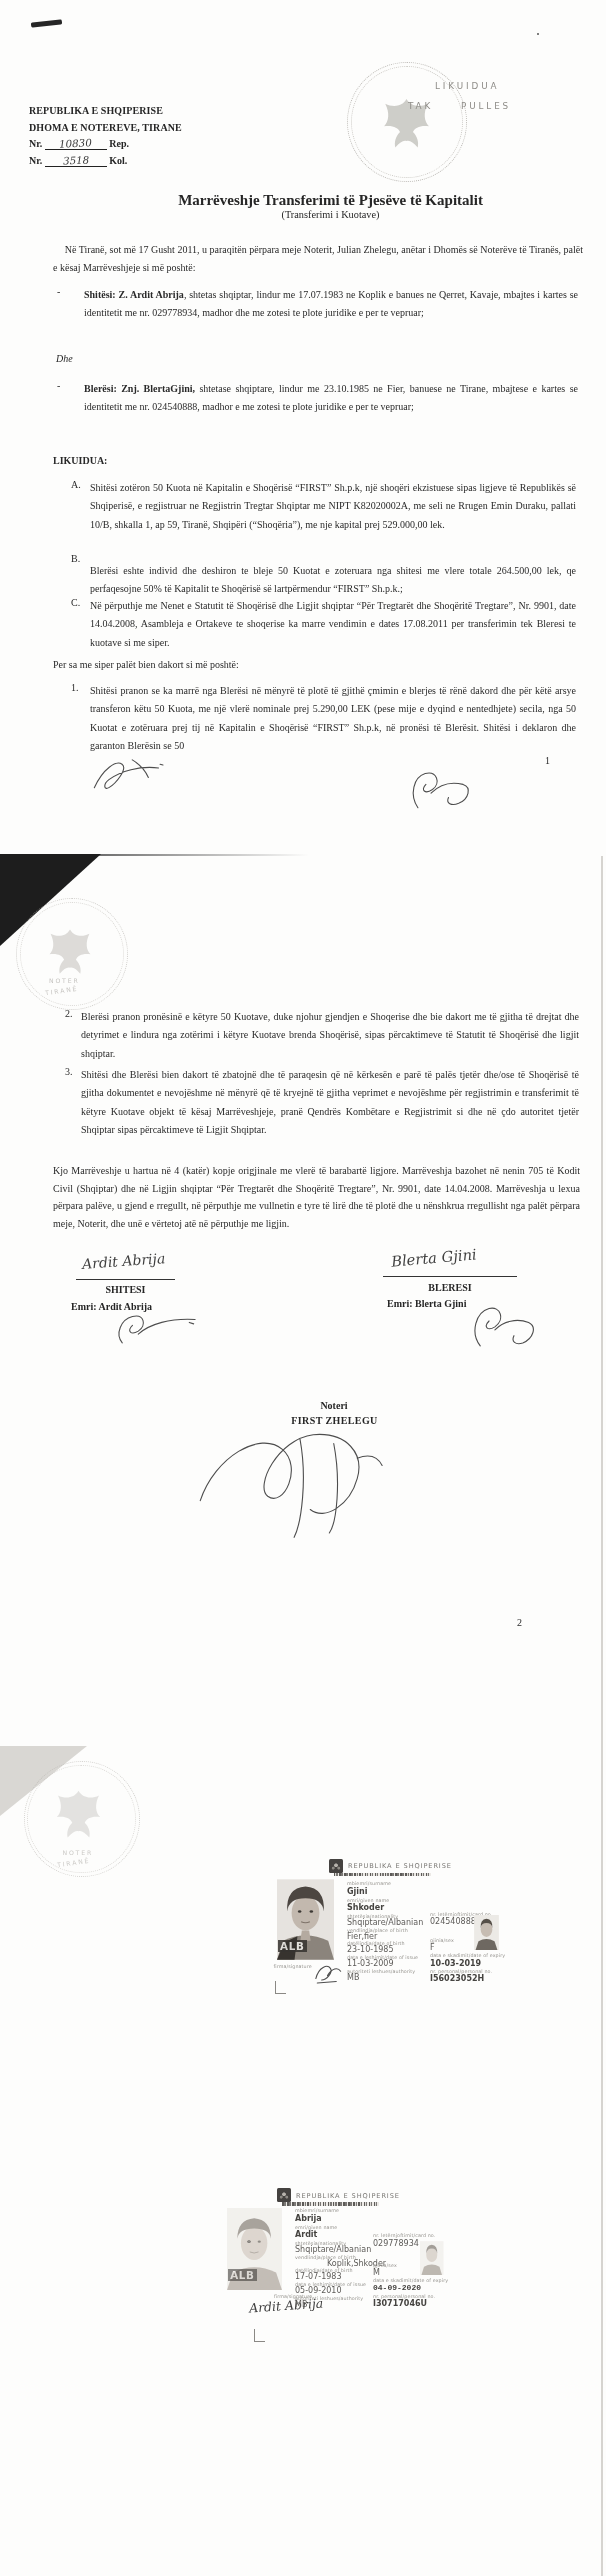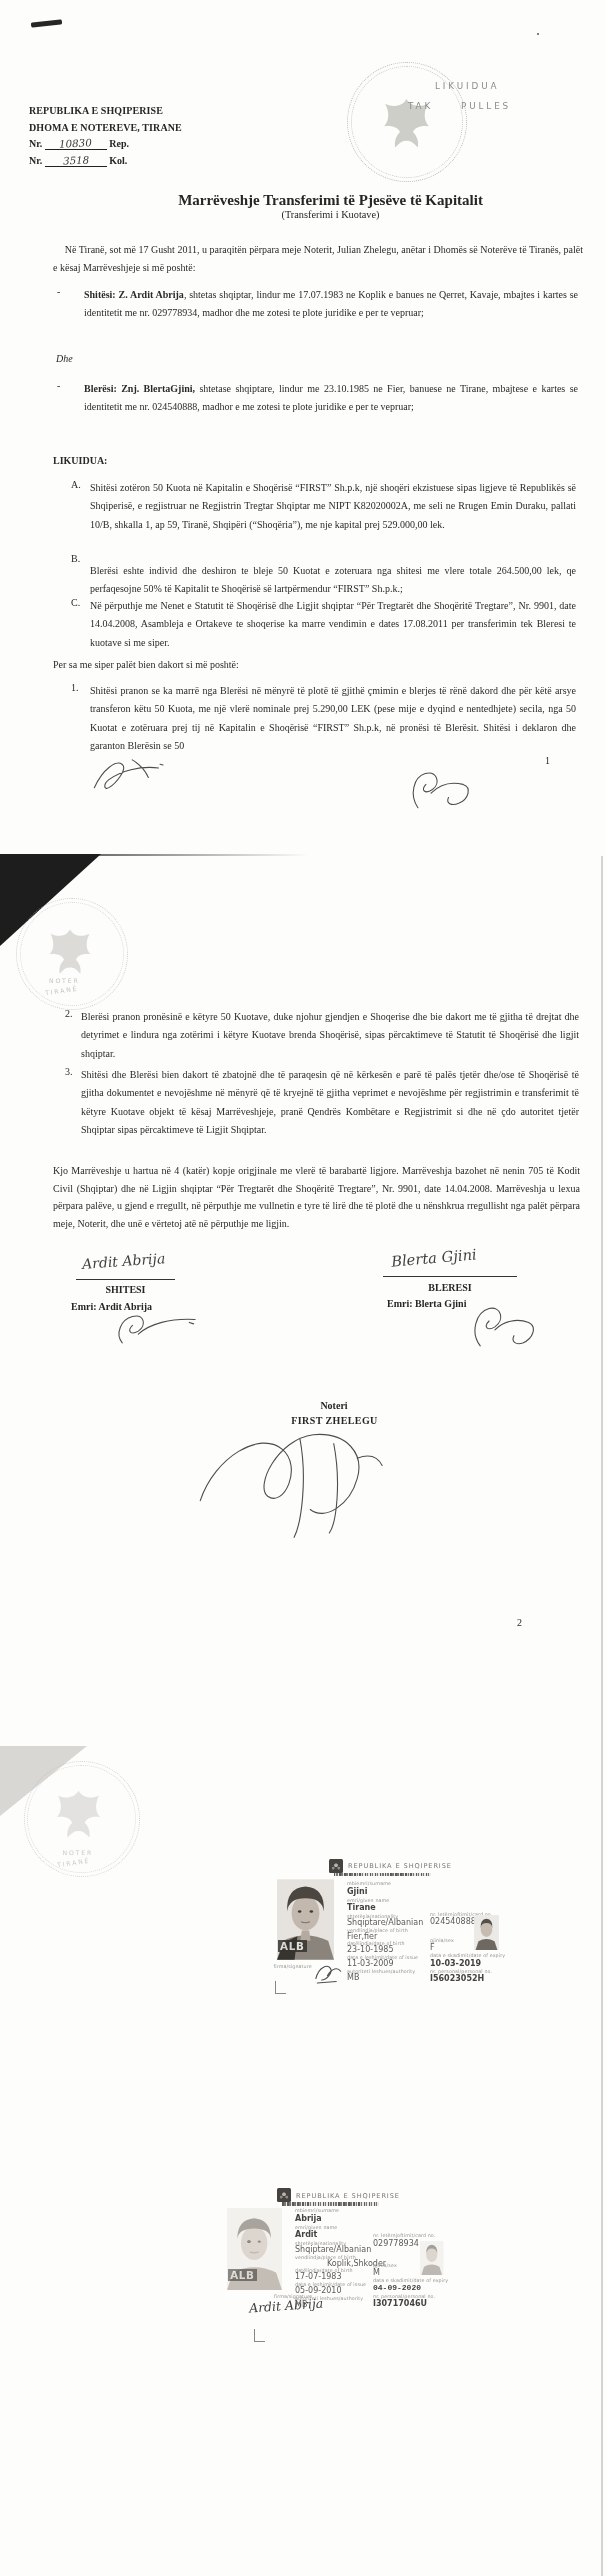--- a/index.html
+++ b/index.html
@@ -193,21 +193,21 @@
     <div class="abs alb" style="left:5.9px;top:85px;">ALB</div>
     <div class="abs clabel" style="left:1.5px;top:109px;">firma/signature</div>
     <svg class="abs sig" style="left:38px;top:103px;" width="35" height="28" viewBox="0 0 48 38">
       <path d="M8 28 C12 12 24 8 28 14 C32 20 22 30 16 30 M24 24 C30 14 38 12 42 18 M10 34 l26 -2" stroke-width="1.2"></path>
     </svg>
     <div class="abs cornerL" style="left:2.9px;top:126px;"></div>
 
     <div class="abs clabel" style="left:75px;top:26.4px;">mbiemri/surname</div>
     <div class="abs cval strong" style="left:75px;top:32px;">Gjini</div>
     <div class="abs clabel" style="left:75px;top:43px;">emri/given name</div>
-    <div class="abs cval strong" style="left:75px;top:48px;">Tirane</div>
+    <div class="abs cval strong" style="left:75px;top:48px;">Shkoder</div>
     <div class="abs clabel" style="left:75px;top:59px;">shtetësia/nationality</div>
     <div class="abs cval" style="left:75px;top:63px;">Shqiptare/Albanian</div>
     <div class="abs clabel" style="left:75px;top:73px;">vendlindja/place of birth</div>
     <div class="abs cval" style="left:75px;top:77px;">Fier,fier</div>
     <div class="abs clabel" style="left:75px;top:86px;">datëlindja/date of birth</div>
     <div class="abs cval" style="left:75px;top:90px;">23-10-1985</div>
     <div class="abs clabel" style="left:75px;top:100px;">data e leshimit/date of issue</div>
     <div class="abs cval" style="left:75px;top:104px;">11-03-2009</div>
     <div class="abs clabel" style="left:75px;top:114px;">autoriteti leshues/authority</div>
     <div class="abs cval" style="left:75px;top:118px;">MB</div>

